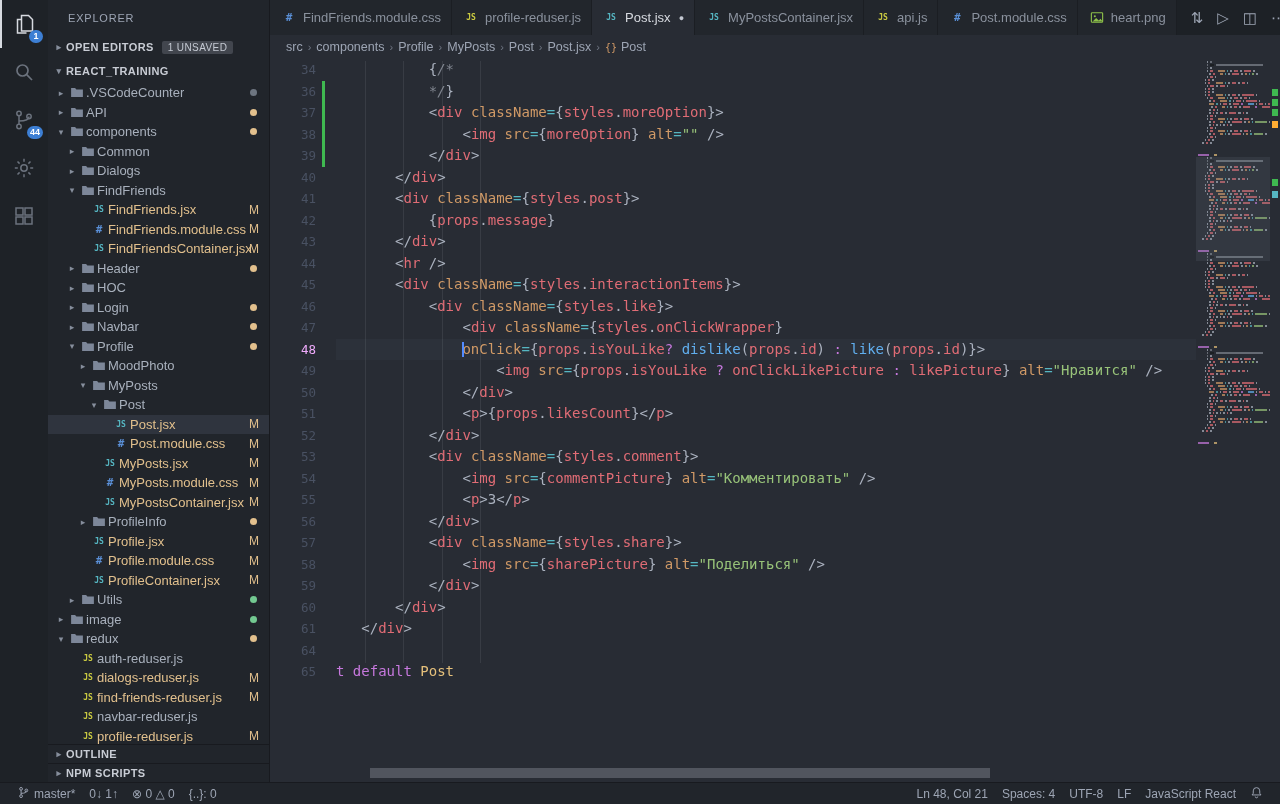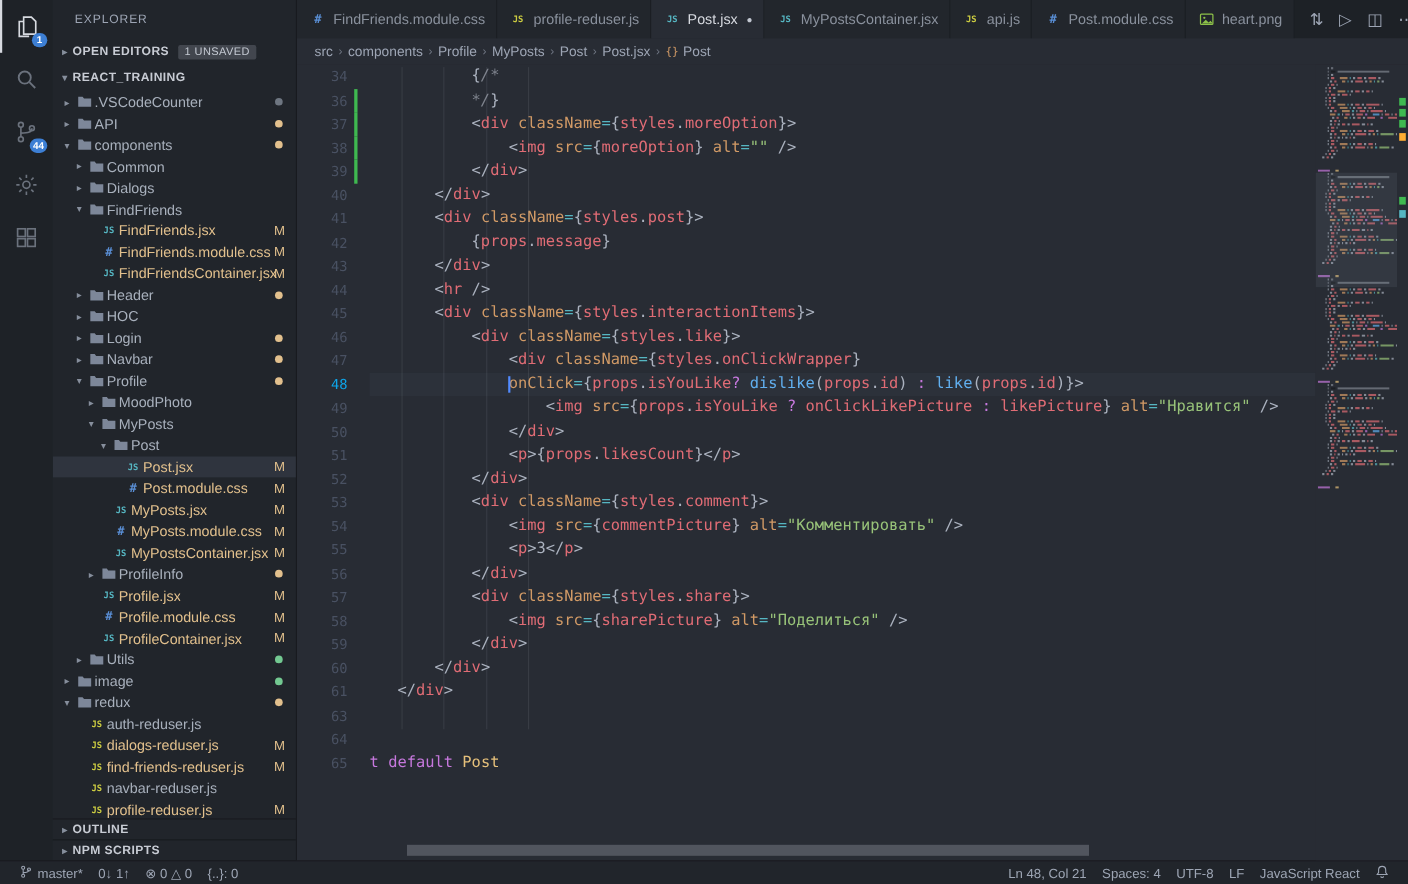--- a/index.html
+++ b/index.html
@@ -63,21 +63,21 @@
                  padding-left:16px; font-size:12.5px; color:#9da5b4; gap:5px; }
   .bc-sep { color:#6f7683; font-size:11px; }
   .bc-item { cursor:pointer; }
   .bc-sym { display:inline-flex; align-items:center; gap:4px; }
   .bc-sym .symicon { color:#d19a66; font-size:10px; font-family:"DejaVu Sans Mono", monospace; }
 
   .editorbody { flex:1; display:flex; position:relative; min-height:0; background:#282c34; }
   .codearea { flex:1; position:relative; overflow:hidden; font-family:"DejaVu Sans Mono", monospace; }
   .cl { position:relative; height:21.5px; line-height:21.5px; font-size:14px; }
   .cl .ln { position:absolute; left:0; width:46px; text-align:right; color:#495162; font-size:12.5px; }
-  .cl.cur .ln { color:#0ea5e9; }
+  .cl.cur .ln { color:#f0abfc; }
   .cl.cur .cc { background:#2c313a; }
   .gadd { position:absolute; left:52px; top:0; bottom:0; width:3px; background:#3fb950; }
   .cc { position:absolute; left:66px; right:0; top:0; bottom:0; overflow:hidden; white-space:pre; }
   .guide { position:absolute; top:2px; width:1px; background:rgba(171,178,191,.12); z-index:0; }
   .caret { position:absolute; top:3px; bottom:3px; width:2px; background:#528bff; animation:blink 1s steps(1) infinite; }
   @keyframes blink { 50% { opacity:0; } }
 
   .tk-pun { color:#abb2bf; } .tk-tag { color:#e06c75; } .tk-attr { color:#d19a66; }
   .tk-op  { color:#56b6c2; } .tk-var { color:#e06c75; } .tk-fn  { color:#61afef; }
   .tk-str { color:#98c379; } .tk-kw  { color:#c678dd; } .tk-cls { color:#e5c07b; }
@@ -612,24 +612,20 @@
               </div>
               <div class="cl">
                 <span class="ln">60</span>
                 <span class="cc"><span style="margin-left: -5ch;">            <span class="tk-pun">&lt;/</span><span class="tk-tag">div</span><span class="tk-pun">&gt;</span></span></span>
               </div>
               <div class="cl">
                 <span class="ln">61</span>
                 <span class="cc"><span style="margin-left: -5ch;">        <span class="tk-pun">&lt;/</span><span class="tk-tag">div</span><span class="tk-pun">&gt;</span></span></span>
               </div>
               <div class="cl">
-                <span class="ln">63</span>
-                <span class="cc"><span style="margin-left: -5ch;"></span></span>
-              </div>
-              <div class="cl">
                 <span class="ln">64</span>
                 <span class="cc"><span style="margin-left: -5ch;"></span></span>
               </div>
               <div class="cl">
                 <span class="ln">65</span>
                 <span class="cc"><span style="margin-left: -5ch;"><span class="tk-kw">export default</span><span class="tk-pun"> </span><span class="tk-cls">Post</span></span></span>
               </div>
             </div>
           <div class="hscroll"></div>
         <div class="guide" style="left: calc(3ch + 66px); height: 602px;"></div>

